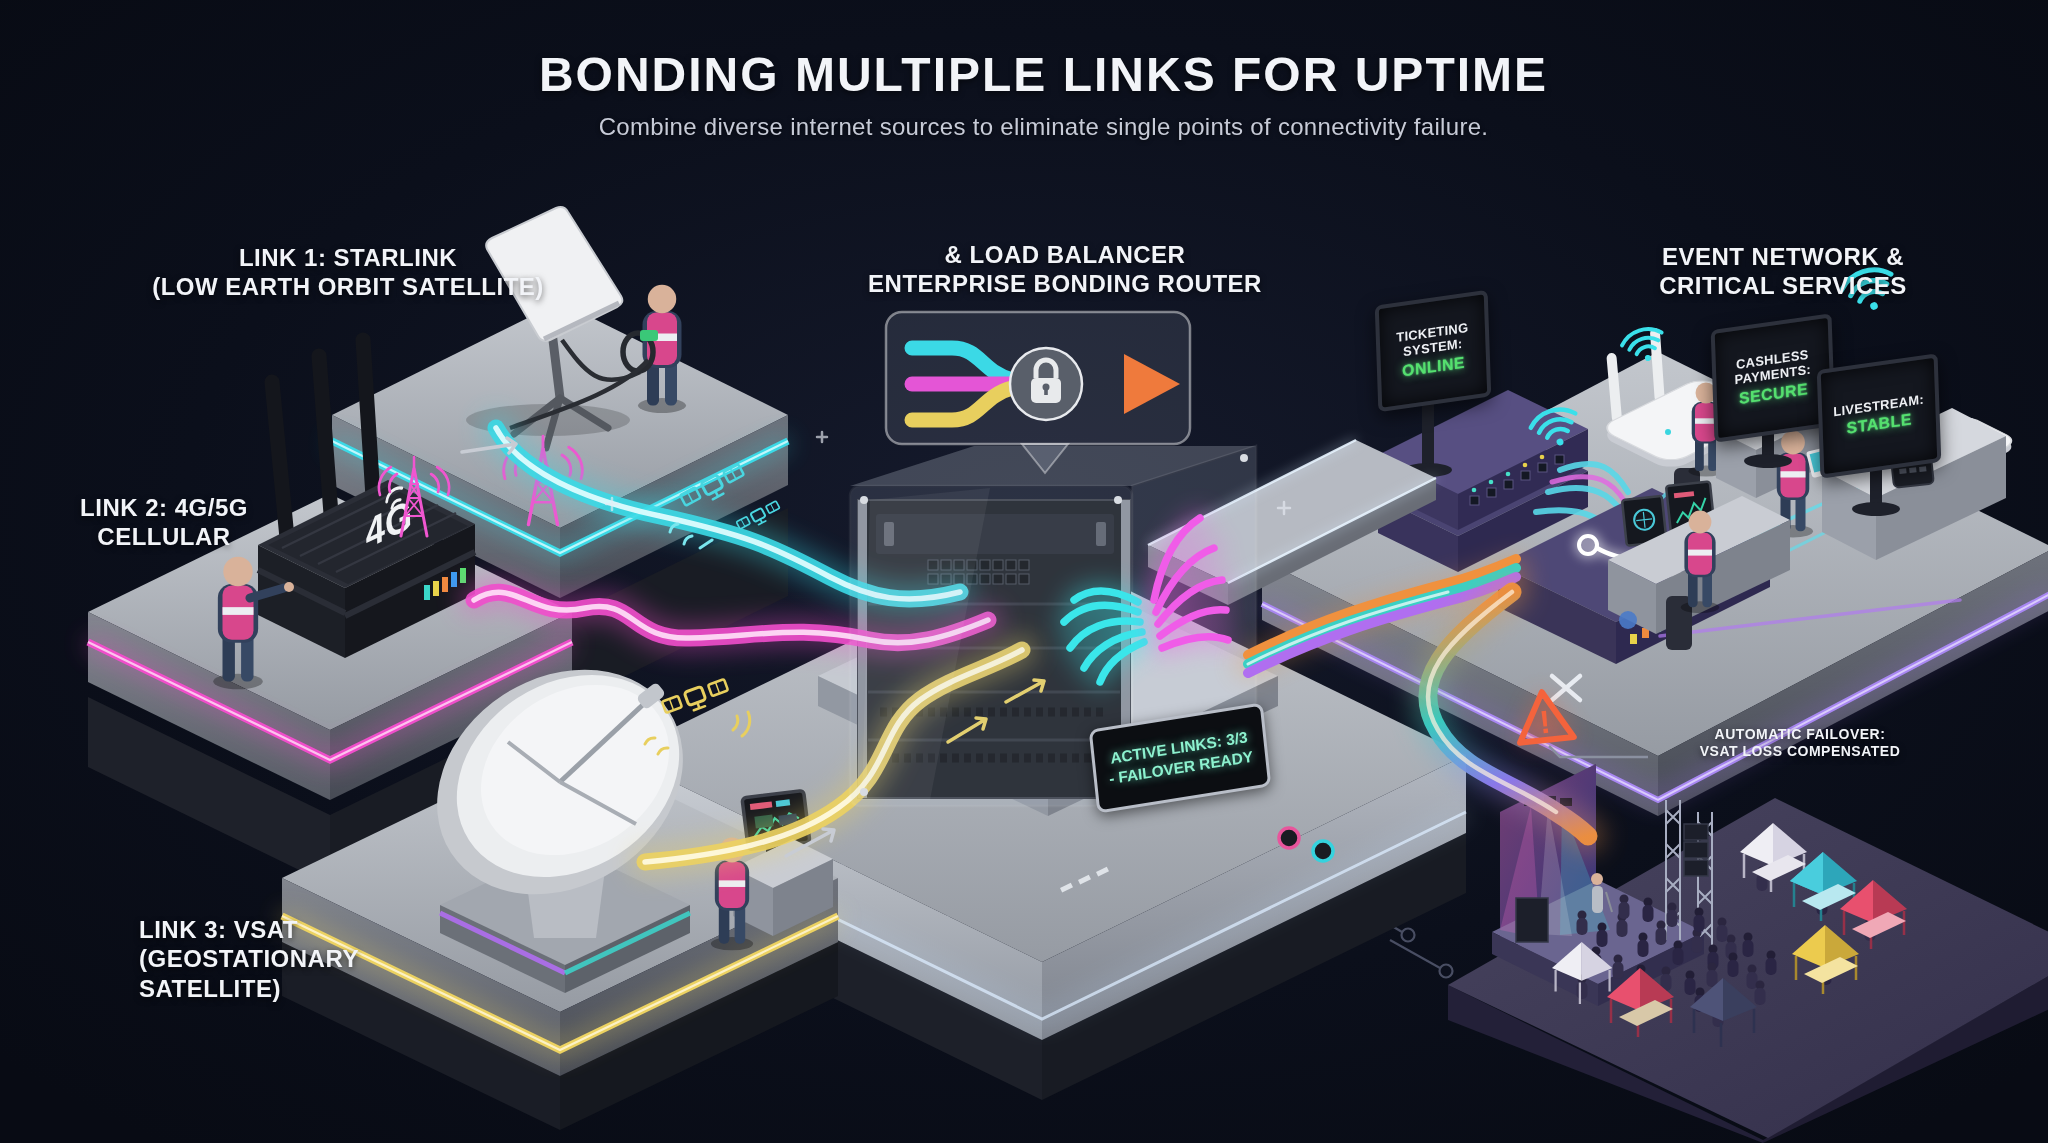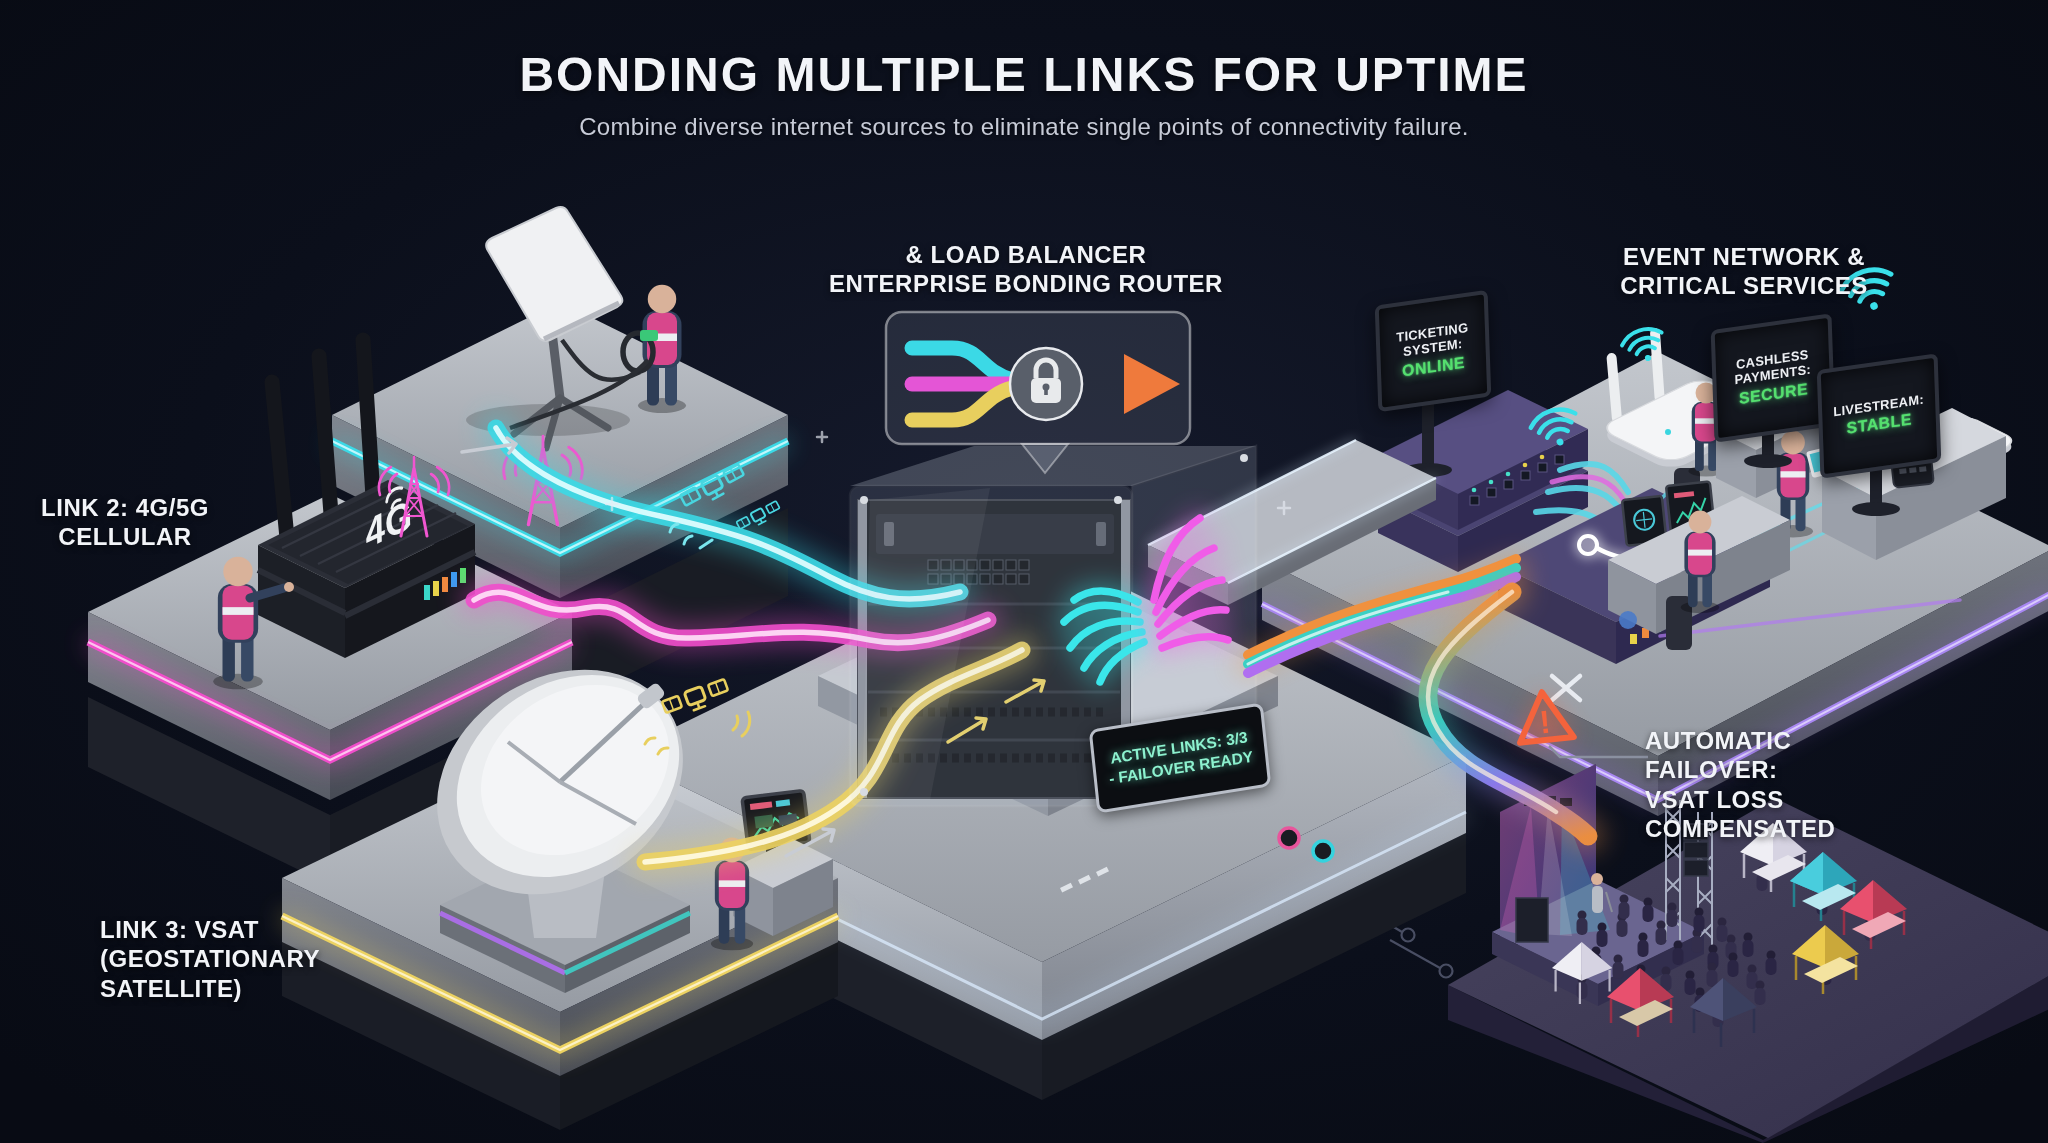--- a/index.html
+++ b/index.html
@@ -1,21 +1,21 @@
 <!DOCTYPE html>
 <html><head>
 <meta charset="utf-8">
 <style>
   html,body{margin:0;padding:0;background:#06080f;}
   #stage{position:relative;width:2048px;height:1143px;overflow:hidden;
          background:radial-gradient(ellipse 1400px 800px at 50% 45%, #151a2c 0%, #0b0f1b 60%, #080b14 100%);
          font-family:"Liberation Sans", sans-serif;}
   #scene{position:absolute;left:0;top:0;}
   .lbl{position:absolute;color:#f2f4f8;font-weight:700;line-height:1.22;
-       text-shadow:0 2px 6px rgba(0,0,0,.6);letter-spacing:.5px;}
+       text-shadow:0 2px 6px rgba(0,0,0,.6);letter-spacing:.5px;padding-left:39px;}
   .title{left:0;right:0;top:46px;text-align:center;font-size:48px;letter-spacing:2px;}
   .subtitle{left:0;right:0;top:112px;text-align:center;font-size:24px;font-weight:400;
             color:#c7cbd7;letter-spacing:.3px;text-shadow:0 1px 4px rgba(0,0,0,.6);}
   .screen{position:absolute;background:#14171f;border:4px solid #2d313c;border-radius:7px;
           box-shadow:0 6px 18px rgba(0,0,0,.55), inset 0 0 18px rgba(0,0,0,.8);
           color:#eef0f4;font-weight:700;text-align:center;
           display:flex;flex-direction:column;justify-content:center;gap:2px;}
   .screen .st{font-size:16px;letter-spacing:.5px;}
   .screen .lab{font-size:13px;line-height:1.15;letter-spacing:.3px;}
   .glowtext{text-shadow:0 0 8px rgba(90,230,130,.8),0 0 2px rgba(90,230,130,.9);}
@@ -730,20 +730,24 @@
 <g stroke="#e8ecf4" stroke-width="2.5" opacity=".65" stroke-linecap="round">
   <path d="M 612,498 v12 M 606,504 h12"></path>
   <path d="M 1284,502 v12 M 1278,508 h12"></path>
   <path d="M 822,432 v10 M 817,437 h10"></path>
 </g>
 </svg>
 
 <div class="lbl title">BONDING MULTIPLE LINKS FOR UPTIME</div>
 <div class="subtitle lbl">Combine diverse internet sources to eliminate single points of connectivity failure.</div>
 
+<div class="lbl" style="left:104px;top:243px;width:410px;text-align:center;font-size:24px;">
+  <div>LINK 1: STARLINK</div>
+  <div>(LOW EARTH ORBIT SATELLITE)</div>
+</div>
 
 <div class="lbl" style="left:18px;top:493px;width:214px;text-align:center;font-size:24px;">
   <div>LINK 2: 4G/5G</div>
   <div>CELLULAR</div>
 </div>
 
 <div class="lbl" style="left:100px;top:915px;width:246px;text-align:left;font-size:24px;">
   <div>LINK 3: VSAT</div>
   <div>(GEOSTATIONARY</div>
   <div>SATELLITE)</div>
@@ -752,21 +756,21 @@
 <div class="lbl" style="left:824px;top:240px;width:404px;text-align:center;font-size:24px;">
   <div>&amp; LOAD BALANCER</div>
   <div>ENTERPRISE BONDING ROUTER</div>
 </div>
 
 <div class="lbl" style="left:1544px;top:242px;width:400px;text-align:center;font-size:24px;">
   <div>EVENT NETWORK &amp;</div>
   <div>CRITICAL SERVICES</div>
 </div>
 
-<div class="lbl" style="left:1645px;top:726px;width:232px;font-size:24px;">
+<div class="lbl" style="left:1645px;top:726px;width:232px;text-align:center;font-size:14px;">
   <div>AUTOMATIC FAILOVER:</div>
   <div>VSAT LOSS COMPENSATED</div>
 </div>
 
 <div class="screen" style="left:1376px;top:298px;width:106px;height:98px;transform:rotate(-8deg) skewX(-6deg);">
   <div class="lab">TICKETING SYSTEM:</div>
   <div class="st glowtext" style="color:#55e06e;">ONLINE</div>
 </div>
 <div class="screen" style="left:1712px;top:322px;width:114px;height:104px;transform:rotate(-8deg) skewX(-6deg);">
   <div class="lab">CASHLESS PAYMENTS:</div>

